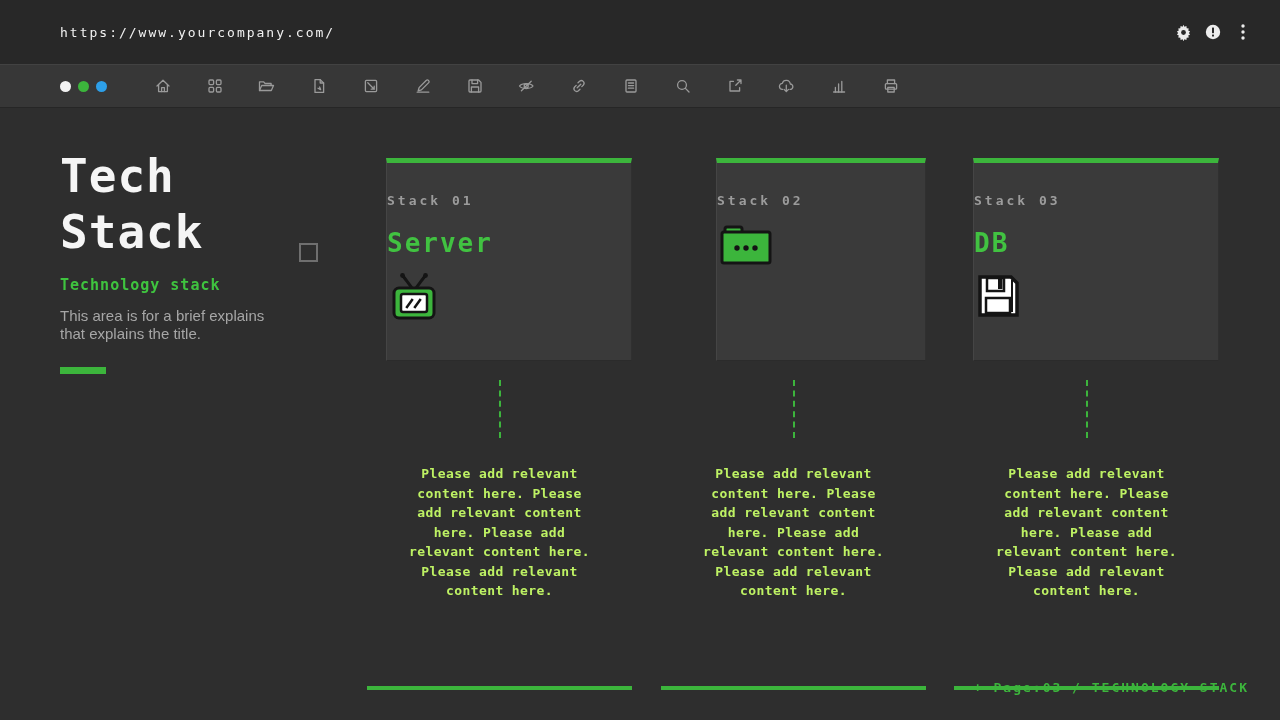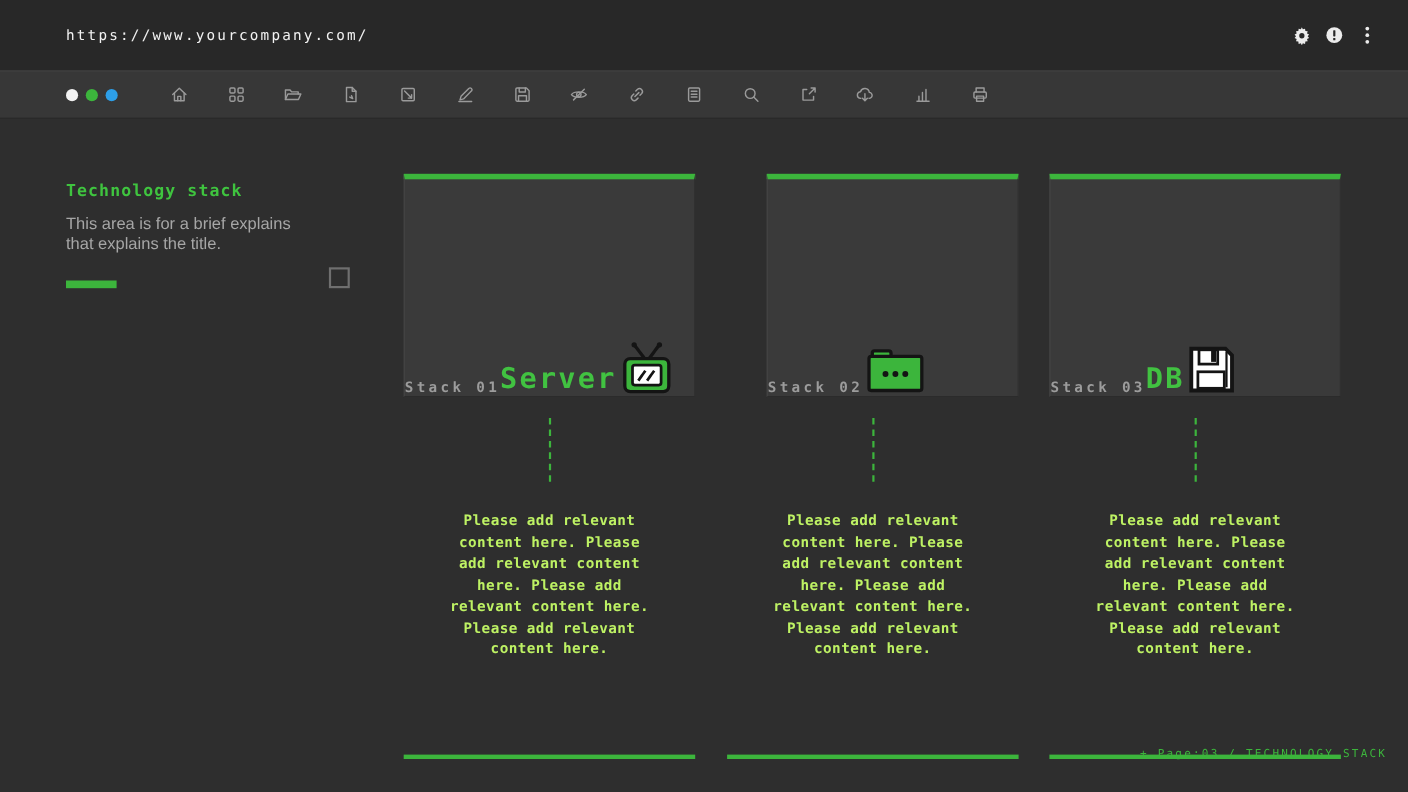--- a/index.html
+++ b/index.html
@@ -55,21 +55,21 @@
     border:2px solid #6f6f6f; background:transparent;
   }
 
   .col { position:absolute; top:50px; width:265px; }
   .col-1 { left:367px; } .col-2 { left:661px;padding-left:36px; } .col-3 { left:954px; }
 
   .card {
     height:203px; background:#3a3a3a;
     border-top:5px solid #3cb53c;
     border-left:1px solid #454545; border-right:1px solid #303030; border-bottom:1px solid #2b2b2b;
-    display:flex; flex-direction:row; align-items:flex-end;
+    display:flex; flex-direction:column; align-items:flex-start;margin-left:19px;
   }
   .card-label {
     margin-top:30px; color:#9c9c9c; font-weight:bold; font-size:13px; letter-spacing:3px;
   }
   .card-title {
     margin-top:20px; color:#41c241; font-weight:bold; font-size:26px; letter-spacing:2px;
     white-space:nowrap;
   }
   .card-icon { margin-top:14px; display:flex; align-items:center; justify-content:center; }
 
@@ -80,22 +80,22 @@
   .col-body {
     position:absolute; top:306px; left:50%; transform:translateX(-50%);
     width:190px; text-align:center;
     color:#bef264; font-weight:bold; font-size:13px; line-height:19.5px; letter-spacing:0.4px;
   }
   .col-baseline {
     position:absolute; top:528px; left:0; width:100%; height:4px; background:#3cb53c;
   }
 
   .page-footer {
-    position:absolute; right:19px; top:572px;
-    color:#3cb53c; font-weight:normal; font-size:10px; letter-spacing:2px;
+    position:absolute; right:31px; top:572px;
+    color:#3cb53c; font-weight:bold; font-size:13px; letter-spacing:2px;
   }
 </style>
 </head>
 <body>
 
 <div class="topbar">
   <div class="url">https://www.yourcompany.com/</div>
   <div class="topbar-icons">
       <span class="tb-icon">
         <svg width="17" height="17" viewBox="0 0 17 17">
@@ -224,20 +224,24 @@
           <rect x="3.4" y="6.6" width="11.2" height="5.6" rx="1"></rect>
           <rect x="5.8" y="10.4" width="6.4" height="4.6"></rect>
         </svg>
       </span>
     </div>
 </div>
 
 <div class="main">
 
   <div class="hero">
+    <div class="hero-title">
+      <div>Tech</div>
+      <div>Stack</div>
+    </div>
     <div class="hero-subtitle">Technology stack</div>
     <div class="hero-desc">This area is for a brief explains that explains the title.</div>
     <div class="hero-bar"></div>
   </div>
   <div class="square-deco"></div>
 
   <div class="col col-1">
     <div class="card">
       <div class="card-label">Stack 01</div>
       <div class="card-title">Server</div>

